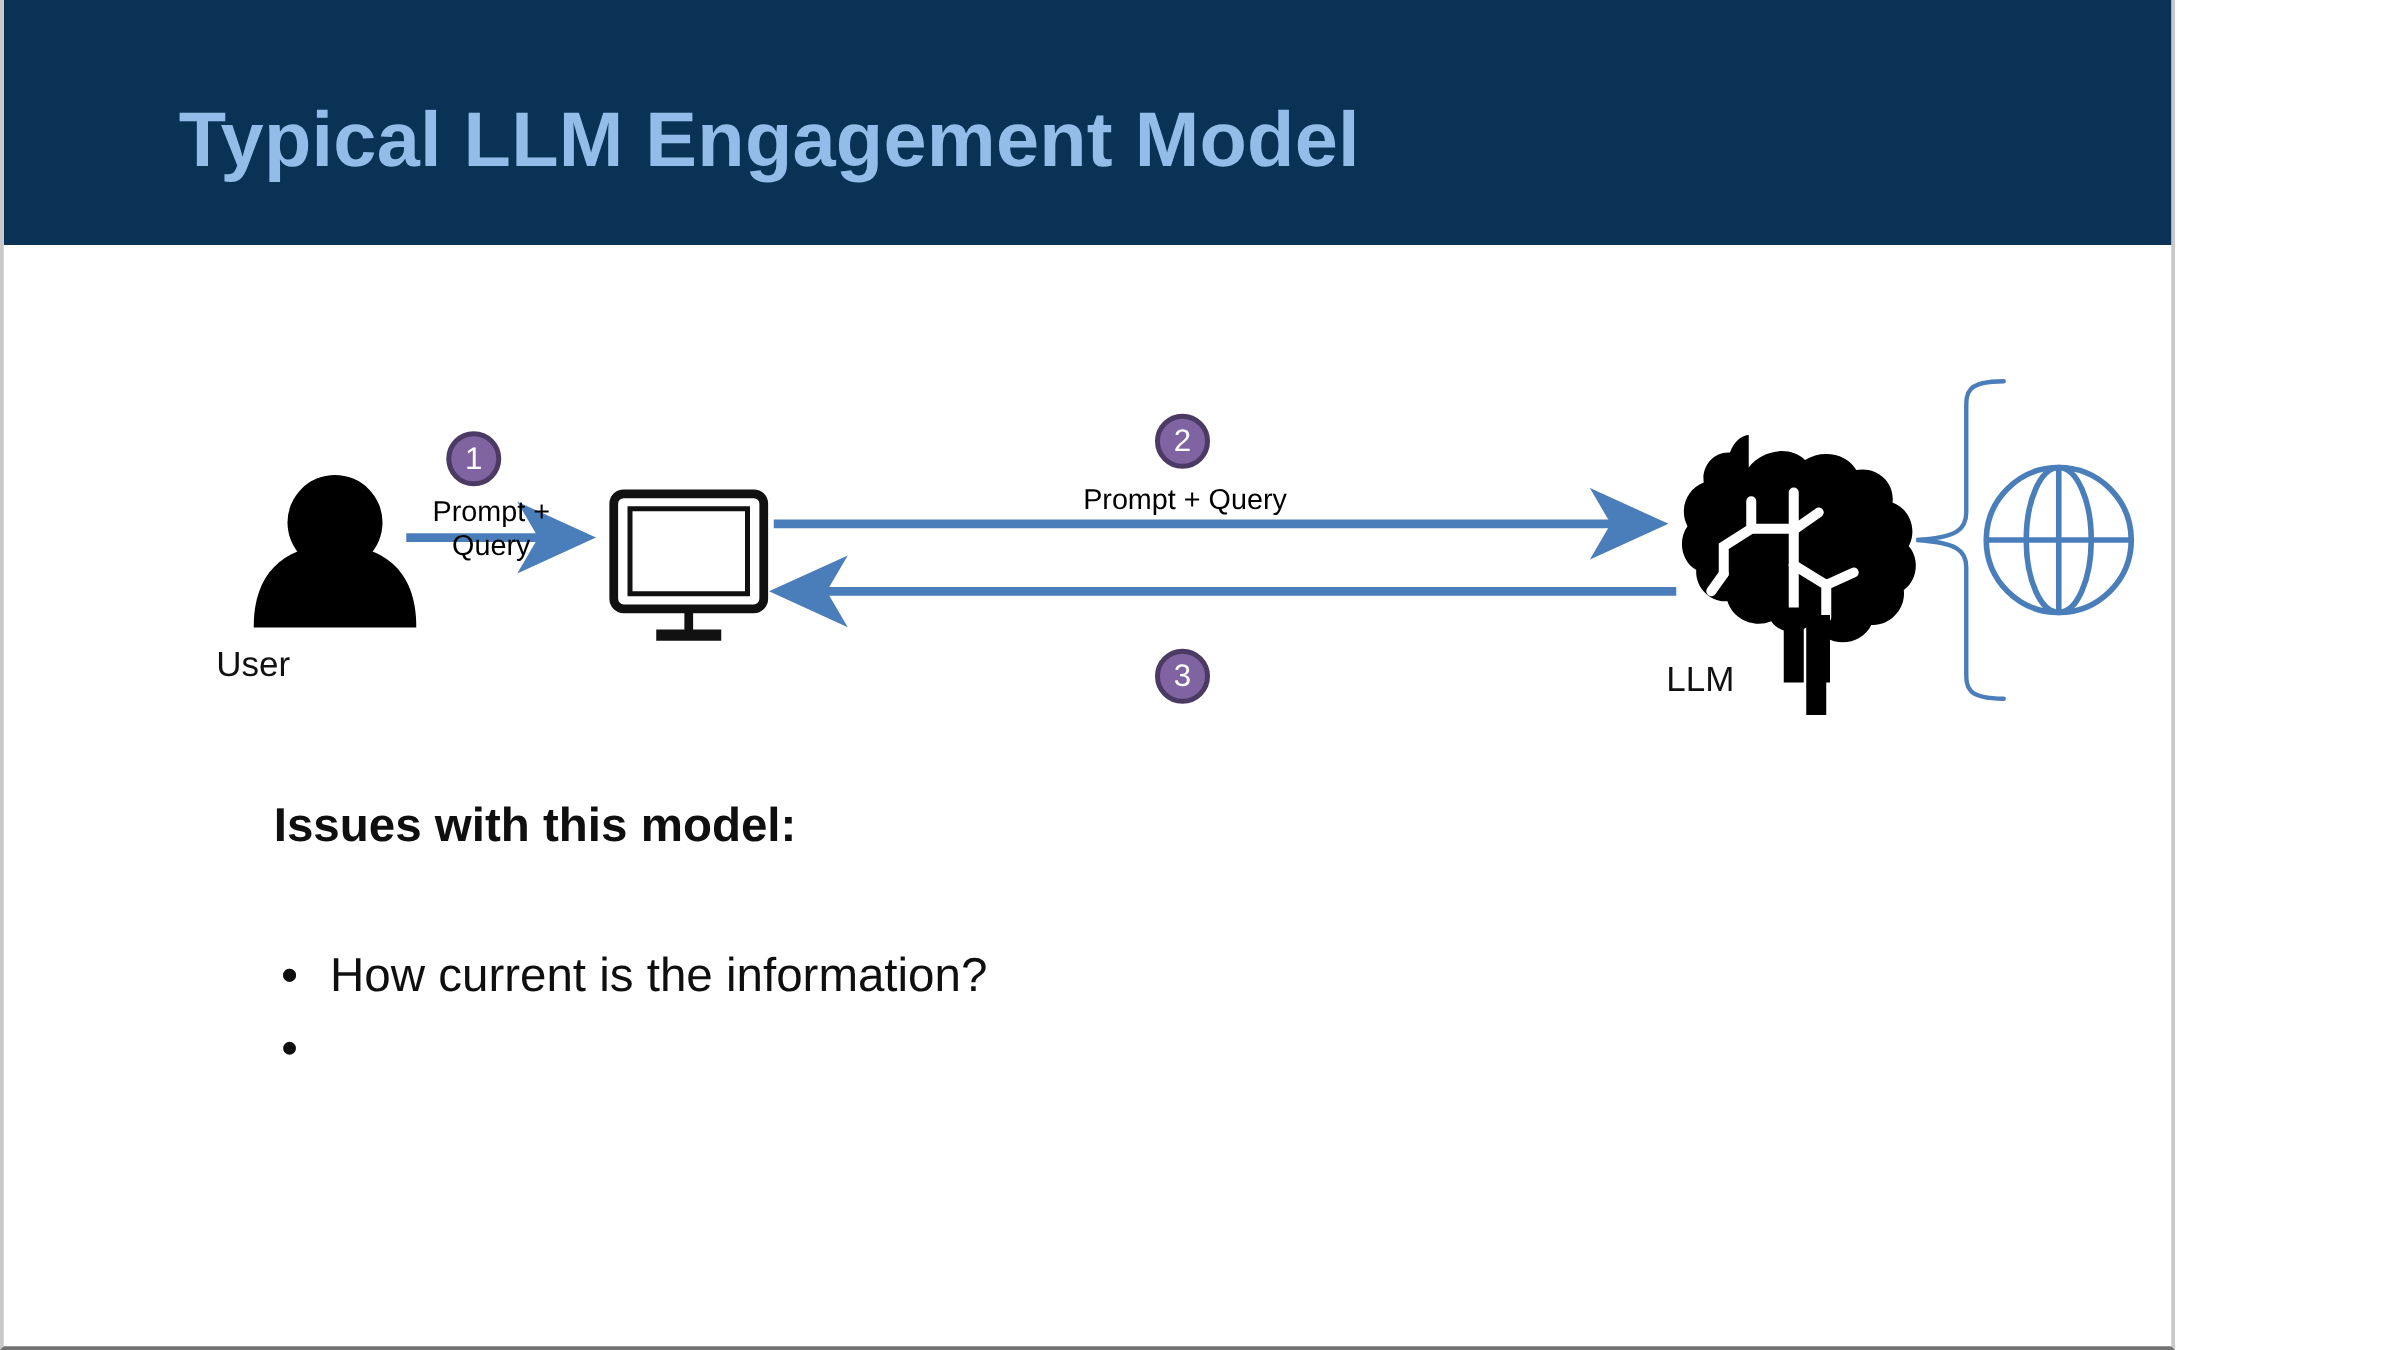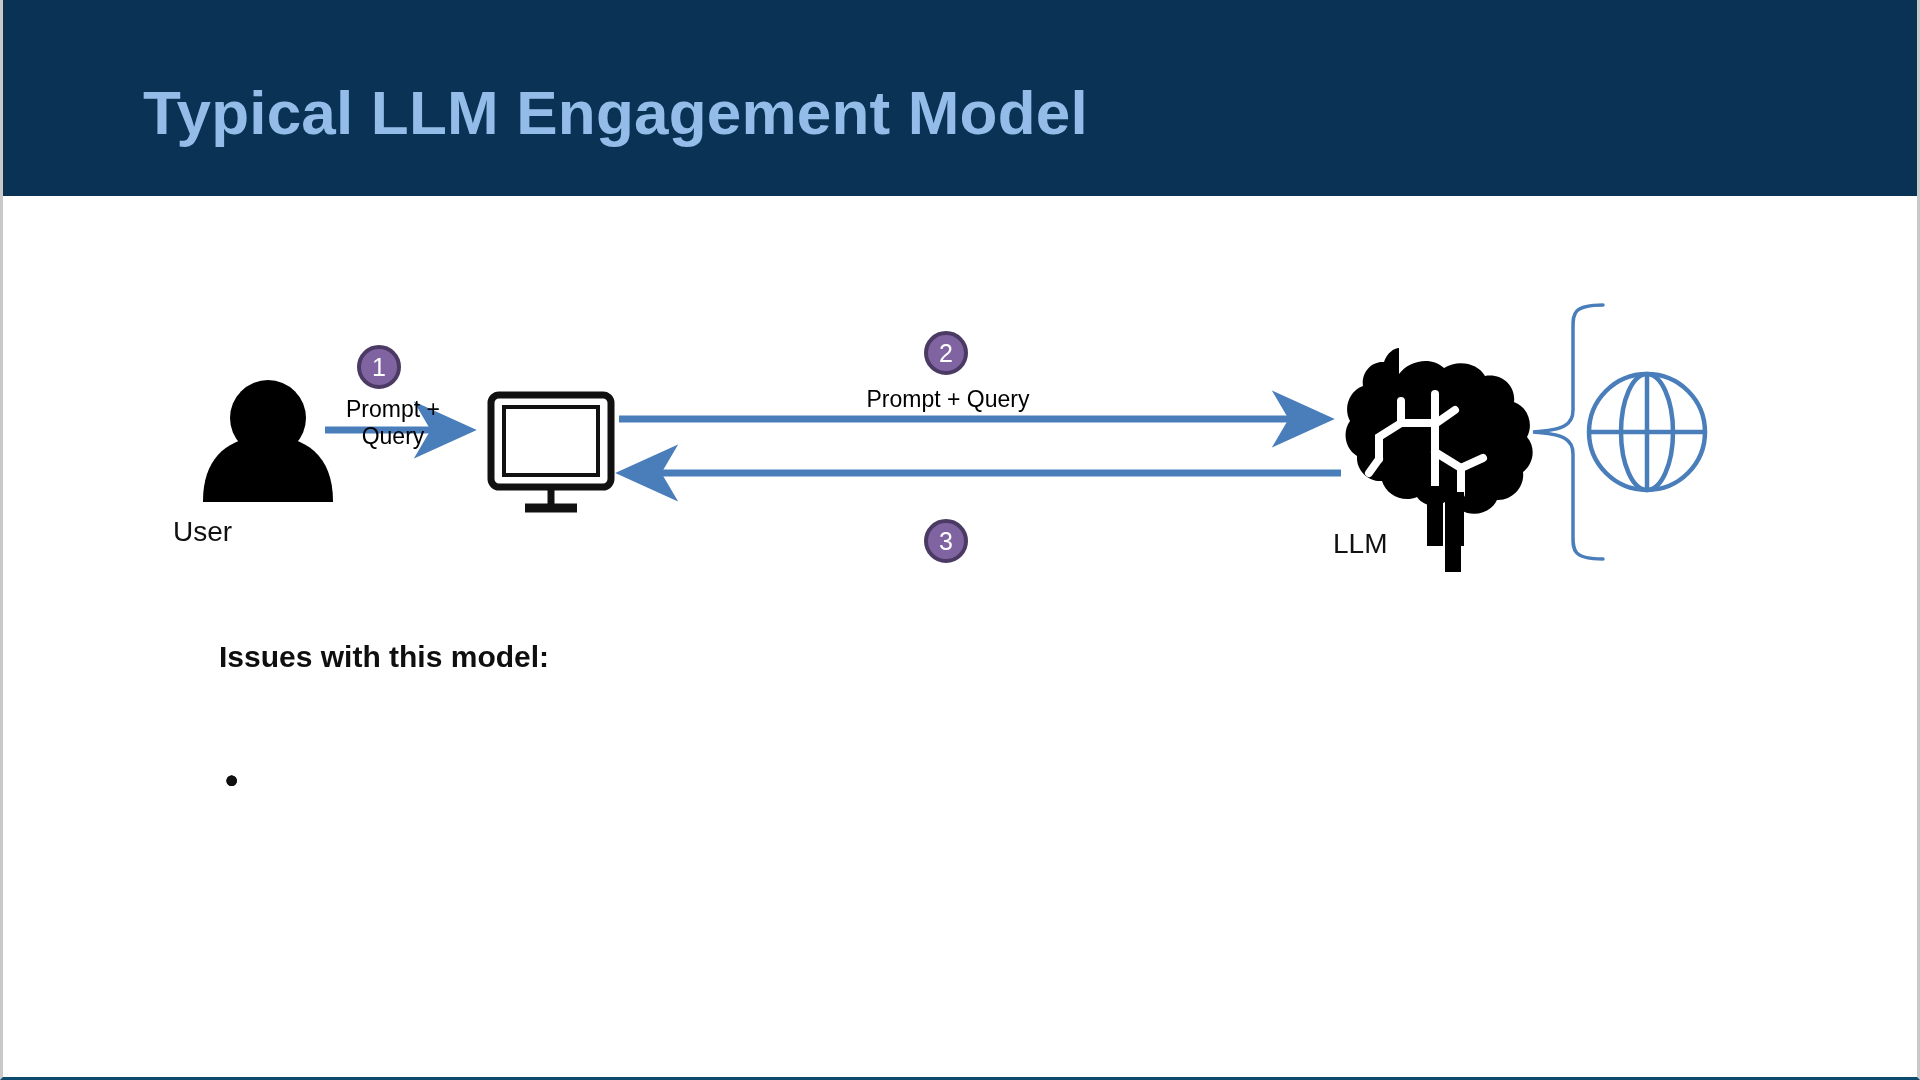--- a/index.html
+++ b/index.html
@@ -7,28 +7,28 @@
     margin: 0;
     padding: 0;
     background: #ffffff;
   }
   body {
     font-family: "Liberation Sans", sans-serif;
     -webkit-font-smoothing: antialiased;
   }
   #slide {
     position: relative;
-    width: 1920px;
+    width: 1740px;
     height: 1080px;
     background: #ffffff;
     overflow: hidden;
     box-sizing: border-box;
     border-left: 3px solid #c9c9c9;
     border-right: 3px solid #c9c9c9;
-    border-bottom: 3px solid #0c4a6e;
+    border-bottom: 3px solid #737373;
   }
 
   
   #title-band {
     position: absolute;
     left: 0;
     top: 0;
     width: 1920px;
     height: 196px;
     background: #0a3255;
@@ -114,21 +114,21 @@
     font-family: "Liberation Sans", sans-serif;
   }
   #caption-user { left: 170px; top: 320px; width: 160px; }
   #caption-llm  { left: 1330px; top: 332px; width: 160px; }
 
   
   #issues-heading {
     position: absolute;
     left: 216px;
     top: 640px;
-    font-size: 30px;
+    font-size: 38px;
     font-weight: bold;
     color: #0f0f0f;
     white-space: nowrap;
   }
   #issues-list {
     position: absolute;
     left: 216px;
     top: 752px;
     margin: 0;
     padding: 0;
@@ -236,19 +236,20 @@
   </div>
 
   <div id="issues-heading">Issues with this model:</div>
 
   <ul id="issues-list">
     <li>
       <span class="bullet-dot">•</span>
     </li>
     <li>
       <span class="bullet-dot">•</span>
+      <span>How current is the information?</span>
     </li>
     <li>
       <span class="bullet-dot">•</span>
     </li>
   </ul>
 
 </div>
 
 </body></html>

